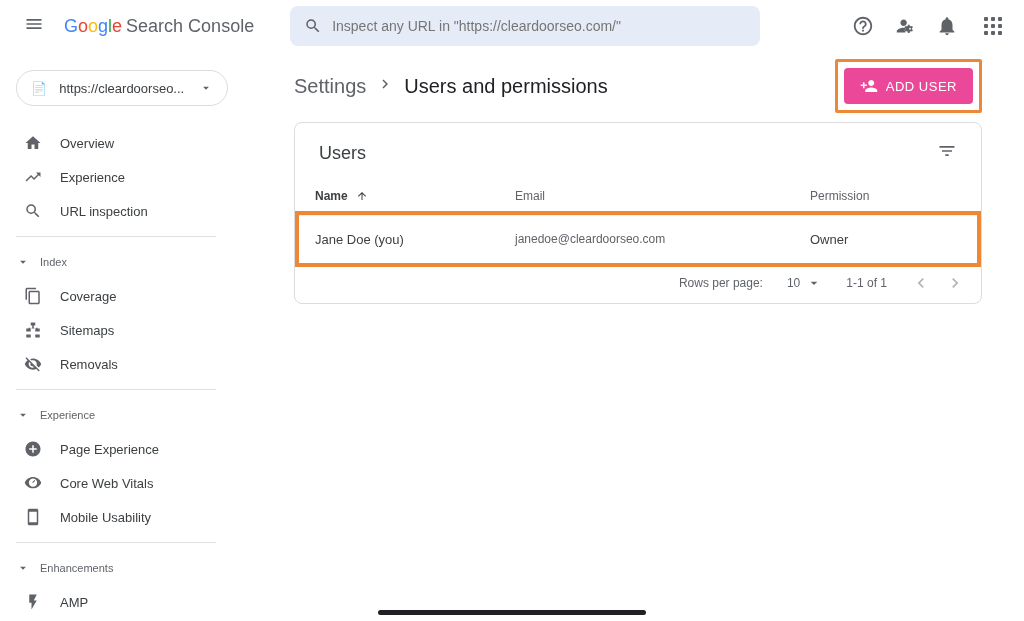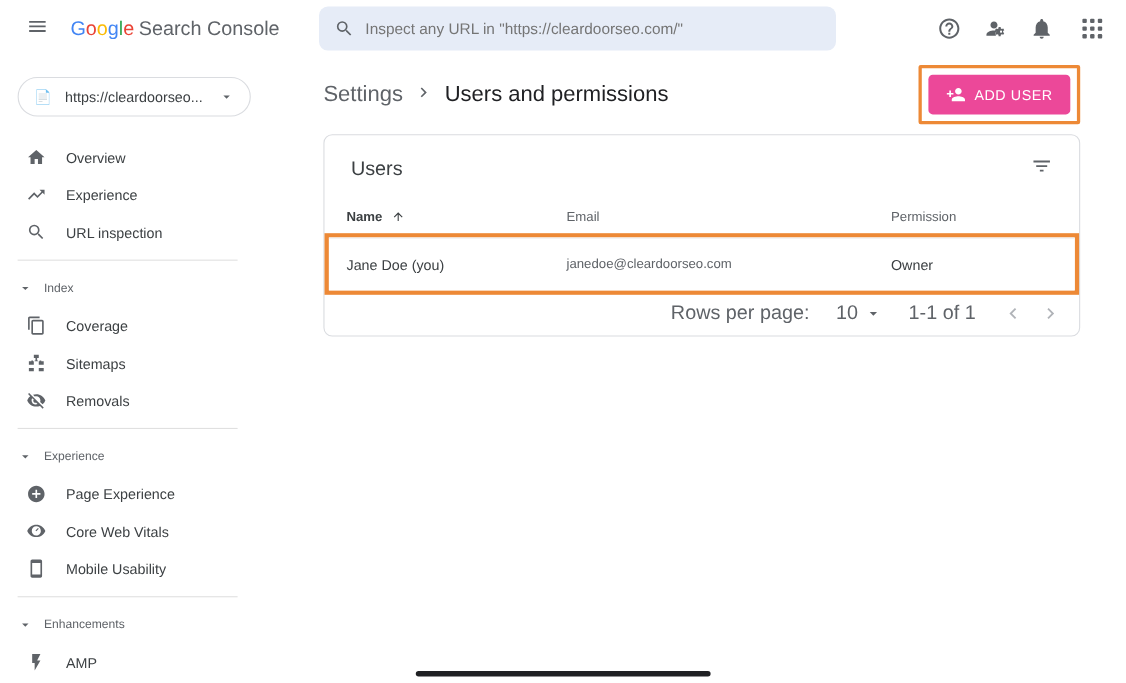--- a/index.html
+++ b/index.html
@@ -56,21 +56,21 @@
     .table-head { display: flex; padding: 18px 20px 8px; font-size: 12px; color: #5f6368; }
     .th-name { flex: 0 0 200px; display:flex; align-items:center; gap:8px; font-weight:700; color:#3c4043;}
     .th-name svg{width:12px;height:12px;fill:#3c4043}
     .th-email { flex: 0 0 295px; }
     .th-perm { flex: 1; }
     .row-highlight { border: 4px solid #ed8936; }
     .row { display: flex; padding: 16px 16px; font-size: 13px; background:#fff; border-top:1px solid #eee;}
     .td-name { flex: 0 0 200px; color:#3c4043; }
     .td-email { flex: 0 0 295px; color:#5f6368; font-size:12px;}
     .td-perm { flex: 1; color:#3c4043; }
-    .paginator { display: flex; align-items: center; justify-content: flex-end; gap: 24px; padding: 6px 16px 10px; font-size: 18px; color: #5f6368; }
+    .paginator { display: flex; align-items: center; justify-content: flex-end; gap: 24px; padding: 6px 16px 10px; font-size: 12px; color: #5f6368; }
     .pg-select { display:flex; align-items:center; gap:6px; cursor:pointer;}
     .pg-select svg{width:16px;height:16px;fill:#5f6368}
     .pg-arrows { display:flex; gap:14px;}
     .pg-arrows svg{width:20px;height:20px;fill:#b0b3b8;cursor:pointer}
     
     .bottom-bar{position:absolute; bottom:6px; left:378px; width:268px; height:5px; background:#202124; border-radius:3px;}
   </style>
 </head>
 <body>
 

